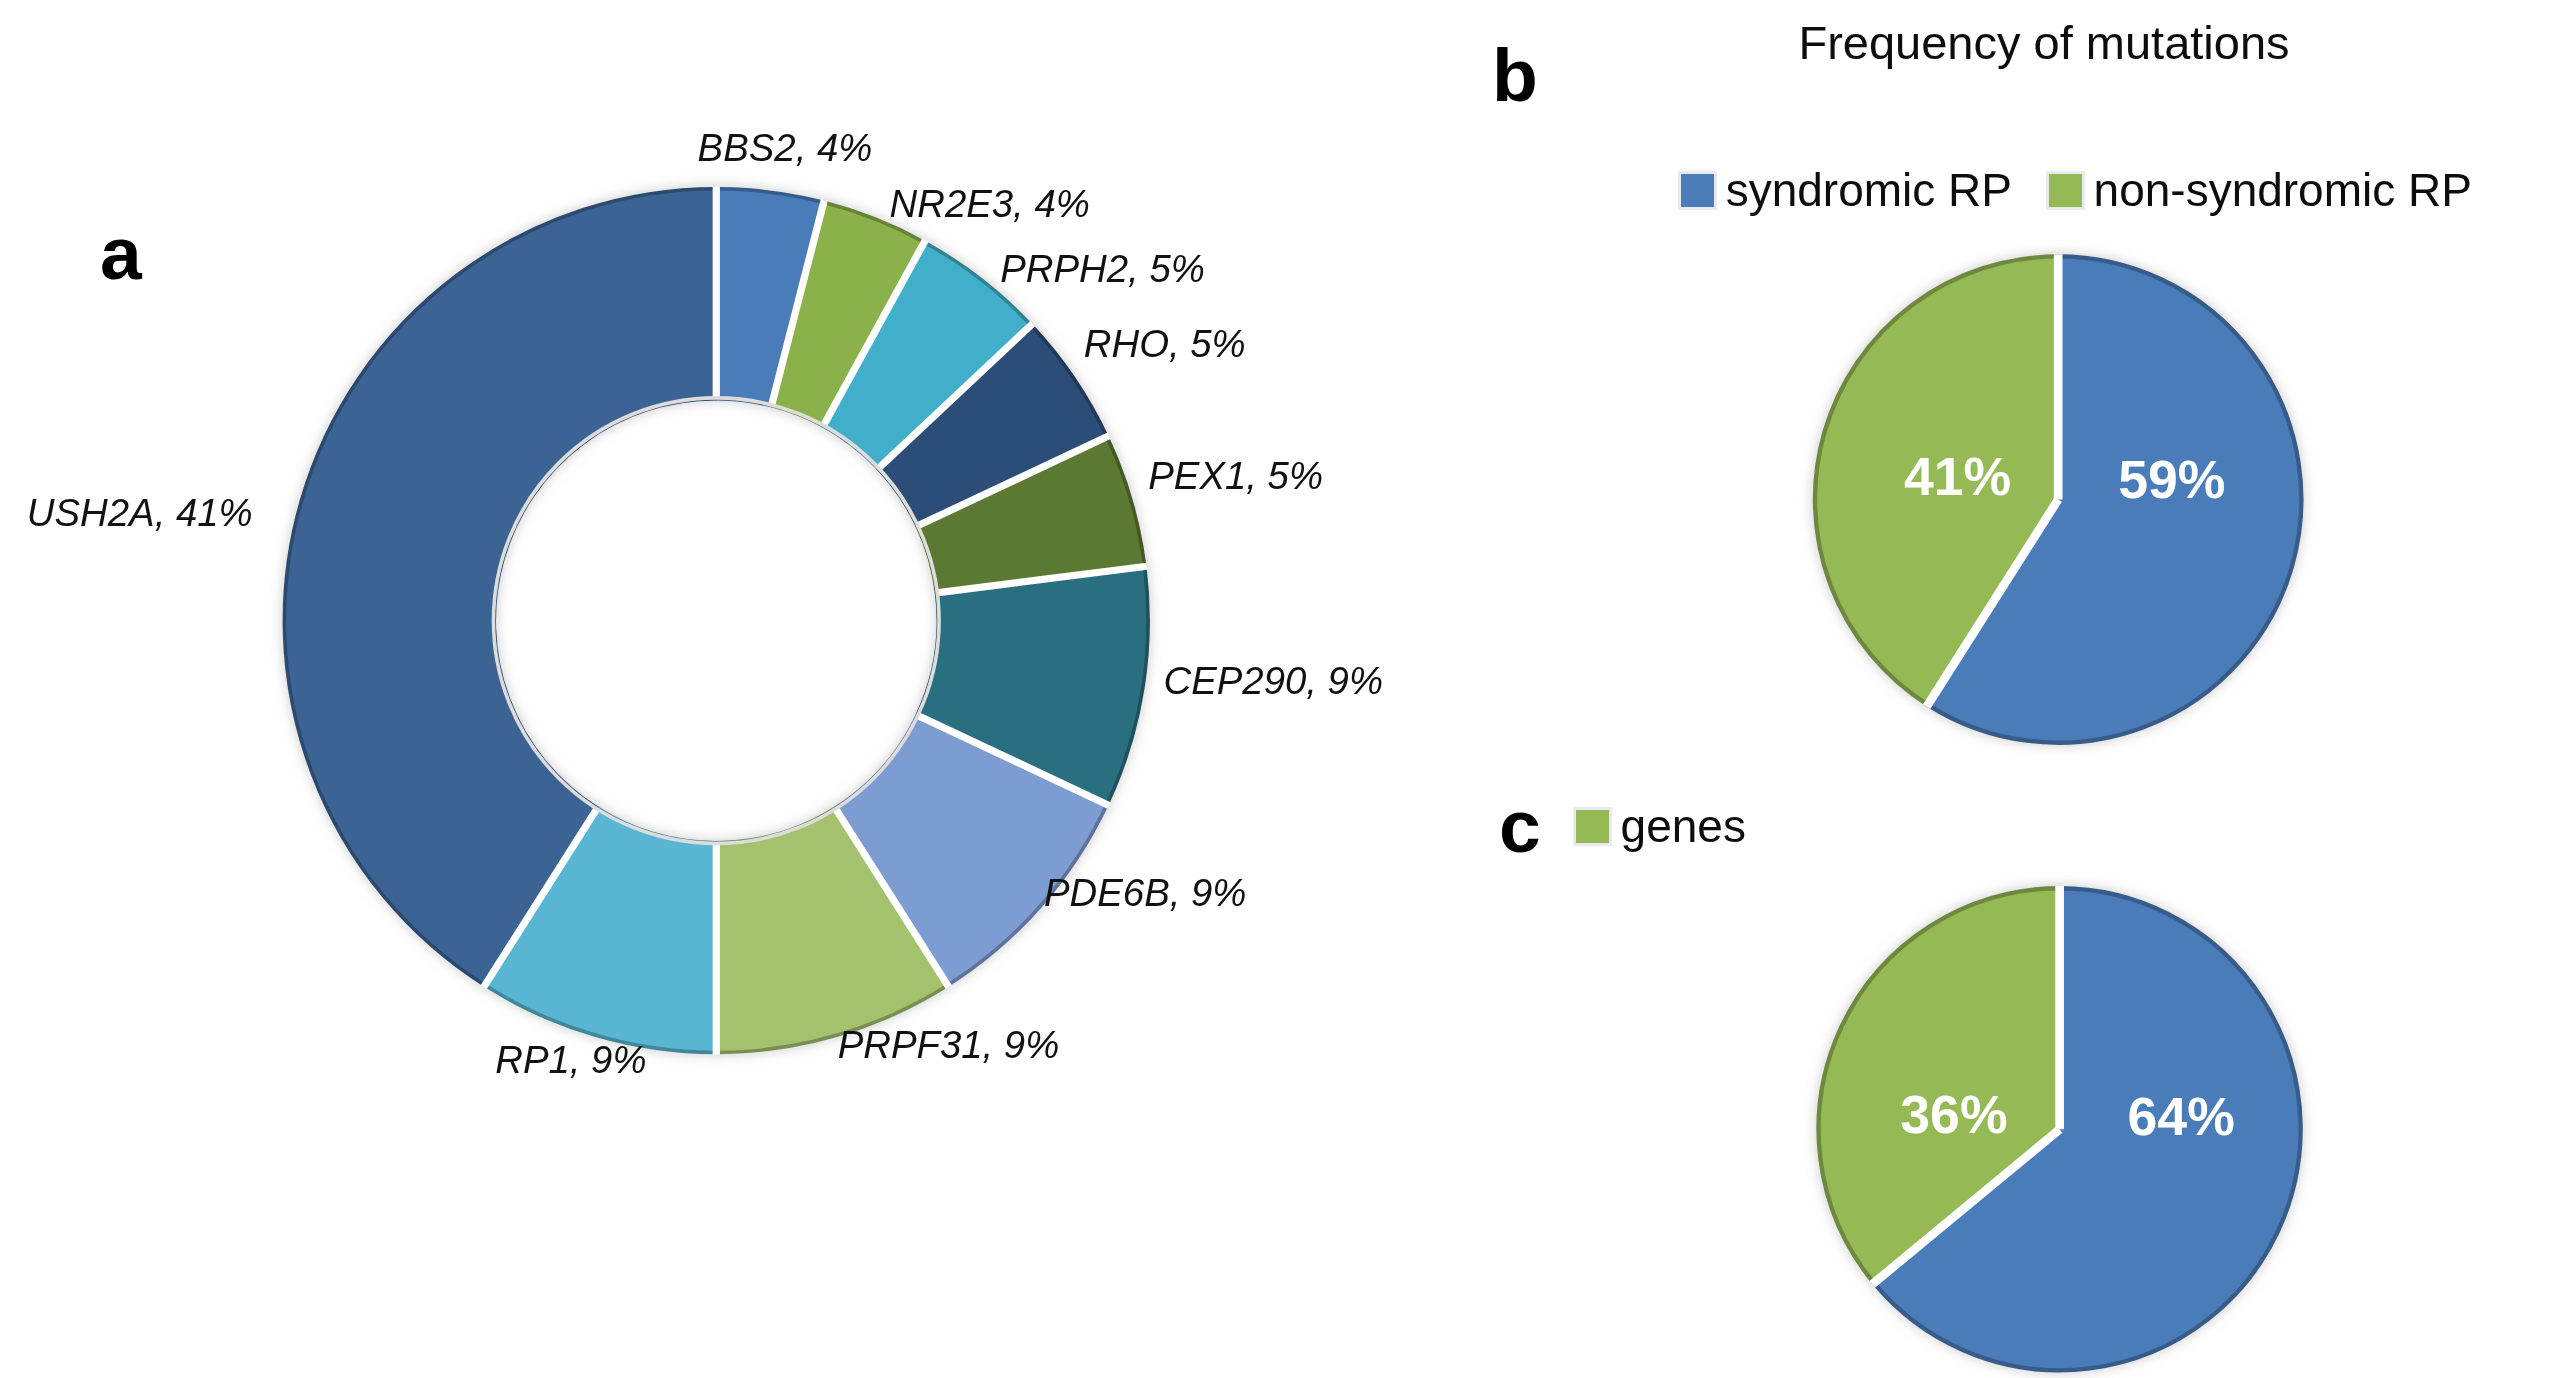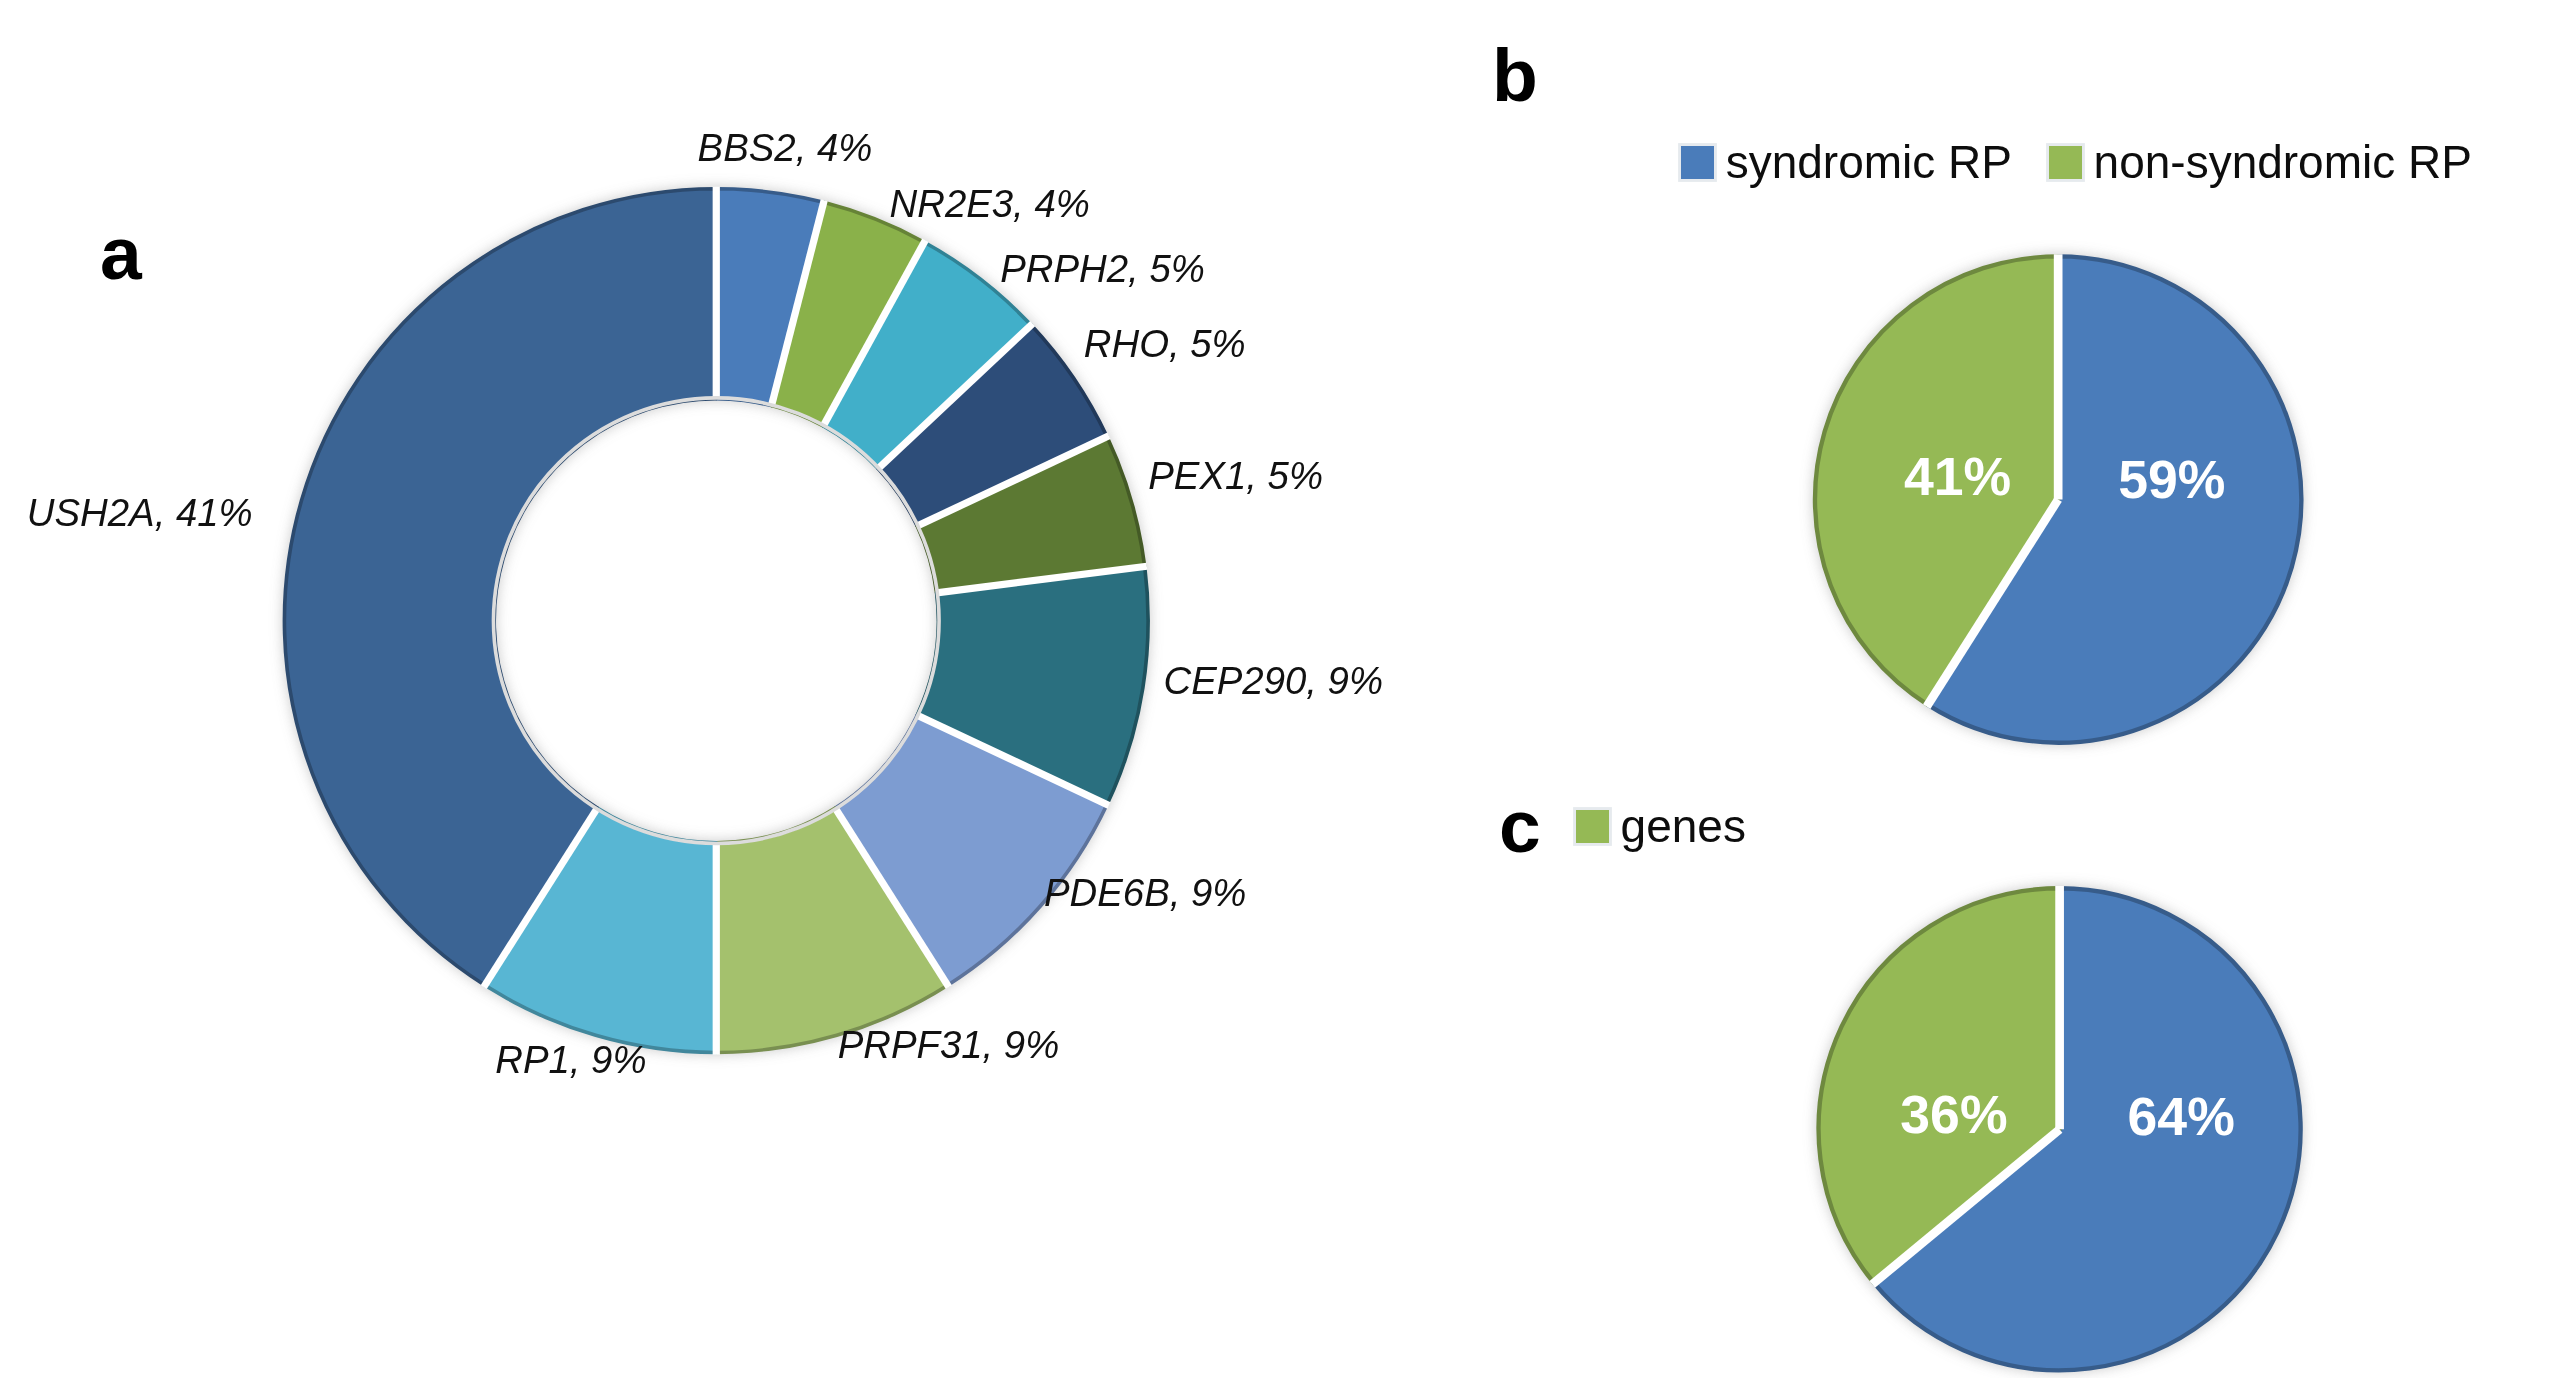--- a/index.html
+++ b/index.html
@@ -32,21 +32,21 @@
     font-size:47px;
     line-height:65px;
     color:#0d0d0d;
   }
   .legend{
     position:absolute;
     display:flex;
     align-items:center;
   }
   #legend-b{
-    left:1635px;top:135px;width:883px;
+    left:1635px;top:163px;width:883px;
     justify-content:center;
     gap:37px;
   }
   #legend-c{
     left:1576px;top:799px;width:1006px;
     gap:54px;
   }
   .legend-item{display:flex;align-items:center;}
   .legend-swatch{
     width:33px;height:33px;
@@ -109,20 +109,21 @@
       <text x="1760" y="960" text-anchor="middle" class="donut-label">CEP290, 9%</text>
       <text x="1583" y="1252" text-anchor="middle" class="donut-label">PDE6B, 9%</text>
       <text x="1311" y="1462" text-anchor="middle" class="donut-label">PRPF31, 9%</text>
       <text x="789" y="1484" text-anchor="middle" class="donut-label">RP1, 9%</text>
       <text x="193" y="727" text-anchor="middle" class="donut-label">USH2A, 41%</text>
     </svg>
 
   <div class="panel-letter" id="letter-b">b</div>
 
   <div class="chart-title">
+    <div>Frequency of mutations</div>
   </div>
 
   <div class="legend" id="legend-b">
       <div class="legend-item">
         <span class="legend-swatch" style="background: rgb(74, 124, 186);"></span>
         <span class="legend-label">syndromic RP</span>
       </div>
       <div class="legend-item">
         <span class="legend-swatch" style="background: rgb(149, 185, 85);"></span>
         <span class="legend-label">non-syndromic RP</span>

